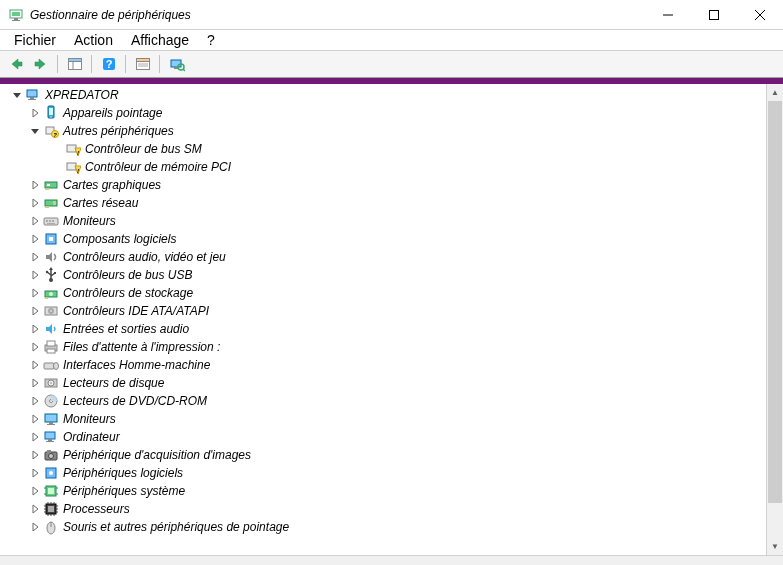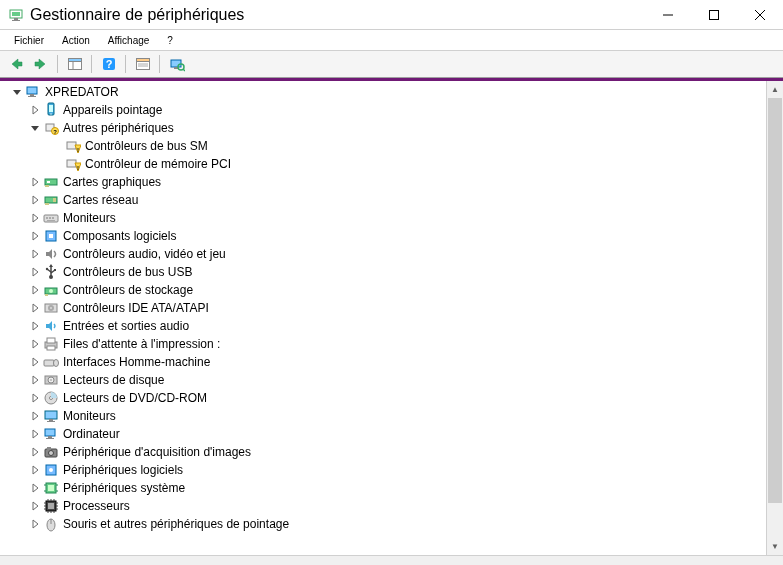--- a/index.html
+++ b/index.html
@@ -20,40 +20,40 @@
     display: flex;
     align-items: center;
     padding: 0 0 0 8px;
     border-bottom: 1px solid #d0d0d0;
   }
   .titlebar .app-icon {
     width: 16px; height: 16px;
     margin-right: 6px;
     display: inline-flex; align-items: center; justify-content: center;
   }
-  .titlebar .title { flex: 1; font-size: 16px; }
+  .titlebar .title { flex: 1; font-size: 12px; font-style: italic; }
   .window-controls { display: flex; height: 100%; }
   .window-controls .ctrl {
     width: 46px; height: 100%;
     display: flex; align-items: center; justify-content: center;
     font-family: "Segoe UI Symbol", sans-serif;
     font-size: 10px;
   }
 
   
   .menubar {
     height: 20px;
     display: flex;
     align-items: center;
     padding: 0 6px;
     gap: 2px;
   }
   .menubar .menu-item {
     padding: 16px 8px;
-    font-size: 10px;
+    font-size: 14px;
   }
 
   
   .toolbar {
     height: 28px;
     display: flex;
     align-items: center;
     padding: 2px 4px;
     gap: 2px;
     border-top: 1px solid #d0d0d0;
@@ -69,21 +69,22 @@
     width: 1px; height: 18px;
     background: #c0c0c0;
     margin: 0 3px;
   }
 
   
   .tree-wrap {
     flex: 1;
     display: flex;
     overflow: hidden;
-    border-top: 3px solid #701a75;
+    border-top: 6px solid #701a75;
+    font-style: italic;
   }
   .tree {
     flex: 1;
     overflow: hidden;
     padding: 2px 0 0 4px;
     position: relative;
   }
   .scrollbar {
     width: 17px;
     background: #f0f0f0;
@@ -275,21 +276,21 @@
       <div class="tree-row">
         <span class="indent" style="width: 46px;"></span>
         <span class="expander"></span>
         <span class="node-icon">
           <svg width="16" height="16" viewBox="0 0 16 16">
             <rect x="2" y="4" width="9" height="7" fill="#eee" stroke="#888"></rect>
             <polygon points="10,7 16,7 13,15" fill="#fd5" stroke="#c90"></polygon>
             <text x="13" y="13.5" font-size="6" font-weight="bold" text-anchor="middle" fill="#000">!</text>
           </svg>
         </span>
-        <span class="node-label">Contrôleurs de bus SM</span>
+        <span class="node-label">Contrôleur de bus SM</span>
       </div>
       <div class="tree-row">
         <span class="indent" style="width: 46px;"></span>
         <span class="expander"></span>
         <span class="node-icon">
           <svg width="16" height="16" viewBox="0 0 16 16">
             <rect x="2" y="4" width="9" height="7" fill="#eee" stroke="#888"></rect>
             <polygon points="10,7 16,7 13,15" fill="#fd5" stroke="#c90"></polygon>
             <text x="13" y="13.5" font-size="6" font-weight="bold" text-anchor="middle" fill="#000">!</text>
           </svg>

